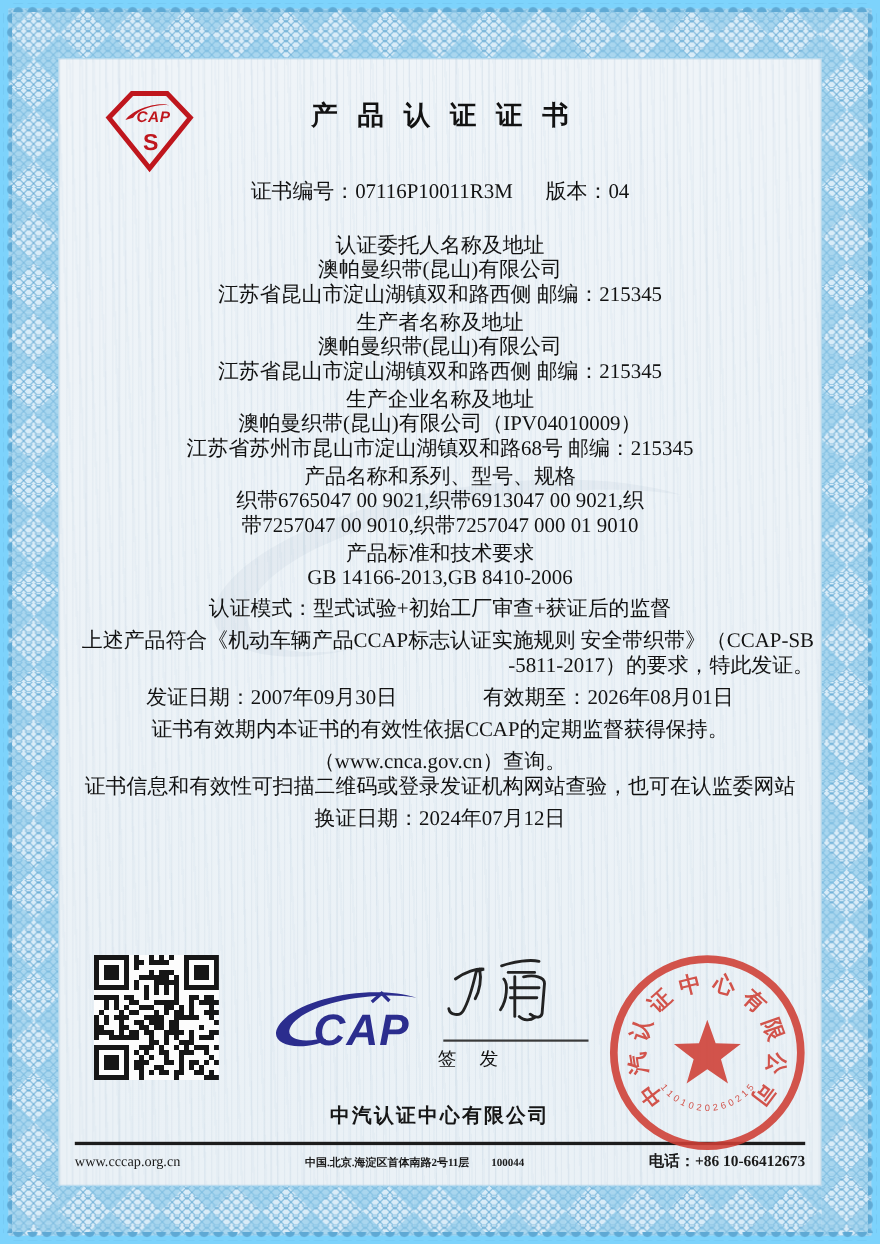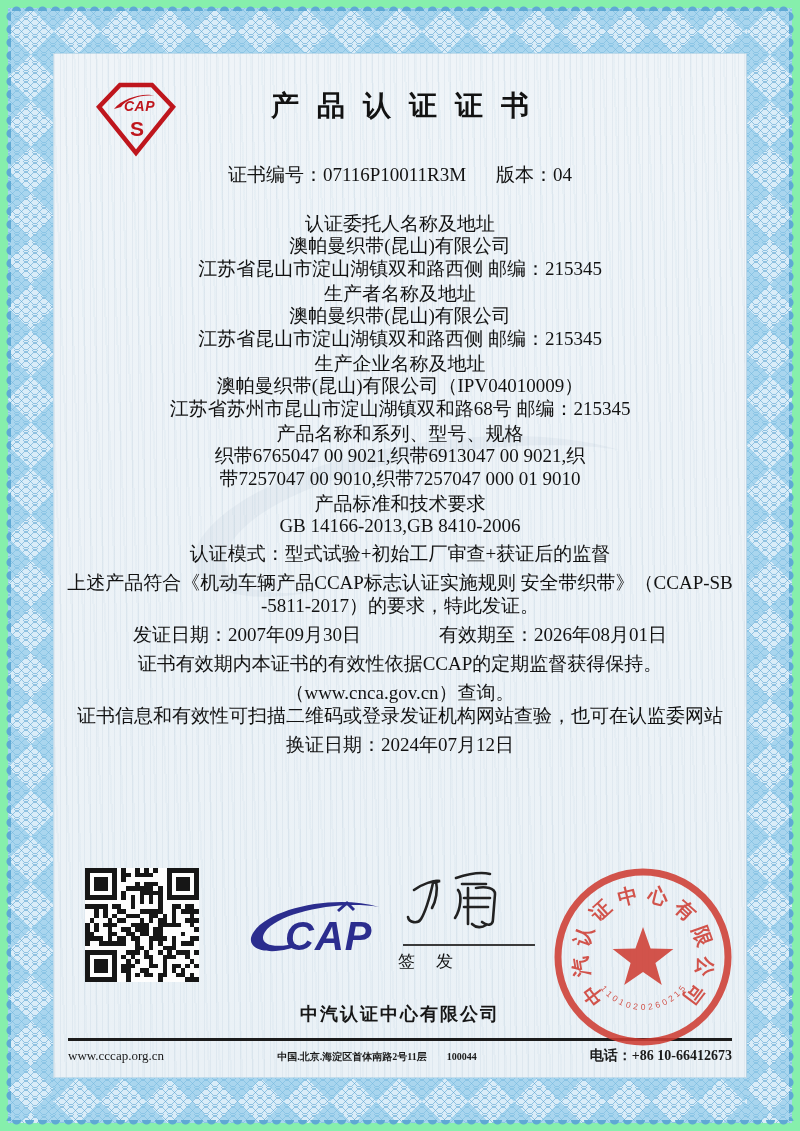--- a/index.html
+++ b/index.html
@@ -1,17 +1,17 @@
 <!DOCTYPE html>
 <html><head>
 <meta charset="utf-8">
 <style>
   html,body{margin:0;padding:0;background:#9aa4ad;}
   .page{
-    position:relative;width:800px;height:1131px;margin:0 auto;background:#86efac;
+    position:relative;width:800px;height:1131px;margin:0 auto;background:#7dd3fc;
     overflow:hidden;font-family:"Liberation Serif","DejaVu Serif",serif;color:#121212;
   }
   
   .band{
     position:absolute;background-color:#d9ecf8;
     background-image:
       linear-gradient(45deg, rgba(137,199,232,.60) 25%, transparent 25%, transparent 75%, rgba(137,199,232,.60) 75%),
       linear-gradient(-45deg, rgba(137,199,232,.60) 25%, transparent 25%, transparent 75%, rgba(137,199,232,.60) 75%),
       repeating-linear-gradient(45deg, rgba(83,160,206,.55) 0 1px, transparent 1px 5px),
       repeating-linear-gradient(-45deg, rgba(83,160,206,.55) 0 1px, transparent 1px 5px);
@@ -40,28 +40,28 @@
     background:
       repeating-linear-gradient(90deg, rgba(176,196,214,.20) 0 1px, rgba(255,255,255,0) 1px 6px),
       repeating-linear-gradient(88deg, rgba(190,210,226,.14) 0 2px, rgba(255,255,255,0) 2px 11px),
       linear-gradient(#eff4f8,#eaf1f6);
     border:1px solid rgba(120,180,215,.35);
   }
   .watermark{position:absolute;left:160px;top:420px;opacity:.05;pointer-events:none;}
   
   .main{position:absolute;left:60px;right:60px;top:64px;text-align:center;
         font-size:19px;line-height:22.5px;}
-  .title{font-size:28px;line-height:44px;font-weight:bold;letter-spacing:18px;
+  .title{font-size:24px;line-height:44px;font-weight:bold;letter-spacing:18px;
          padding-left:18px;margin-top:20px;}
   .cert-line{margin-top:36px;}
   .gap-m{margin-left:30px;}
   .section{margin-top:2.5px;}
   .section.first{margin-top:26px;}
   .mode-line{margin-top:5px;text-align:center;}
-  .statement{margin-top:7px;}
+  .statement{margin-top:7px;text-align:right;}
   .dates-line{margin-top:7px;}
   .gap-l{margin-left:78px;}
   .validity{margin-top:6px;}
   .query{margin-top:7px;}
   .renewal{margin-top:7px;}
   
   .logo-top{position:absolute;left:94px;top:80px;width:84px;height:78px;}
   
   .qr{position:absolute;left:85px;top:868px;width:114px;height:114px;}
   .logo-blue{position:absolute;left:238px;top:898px;width:150px;height:60px;}

